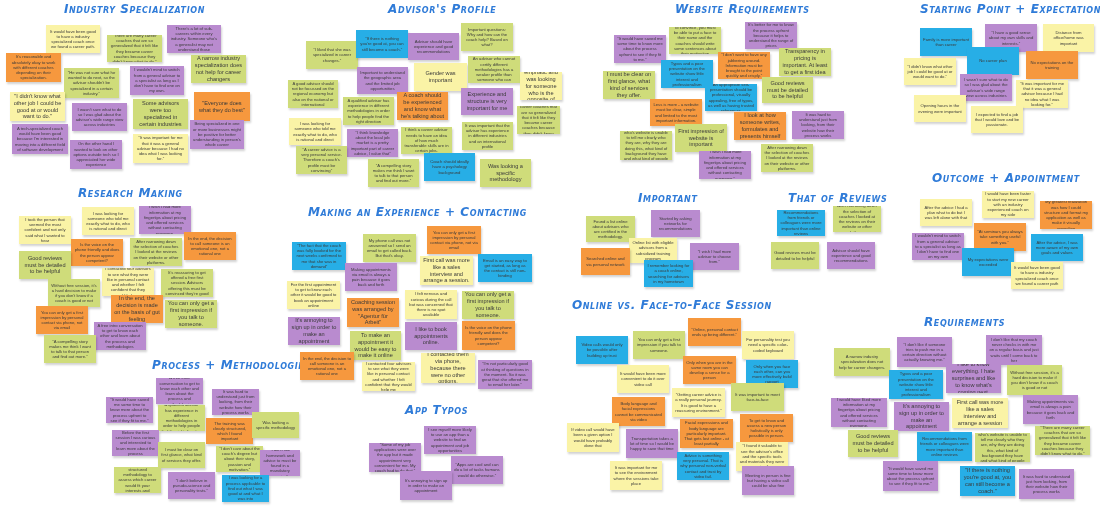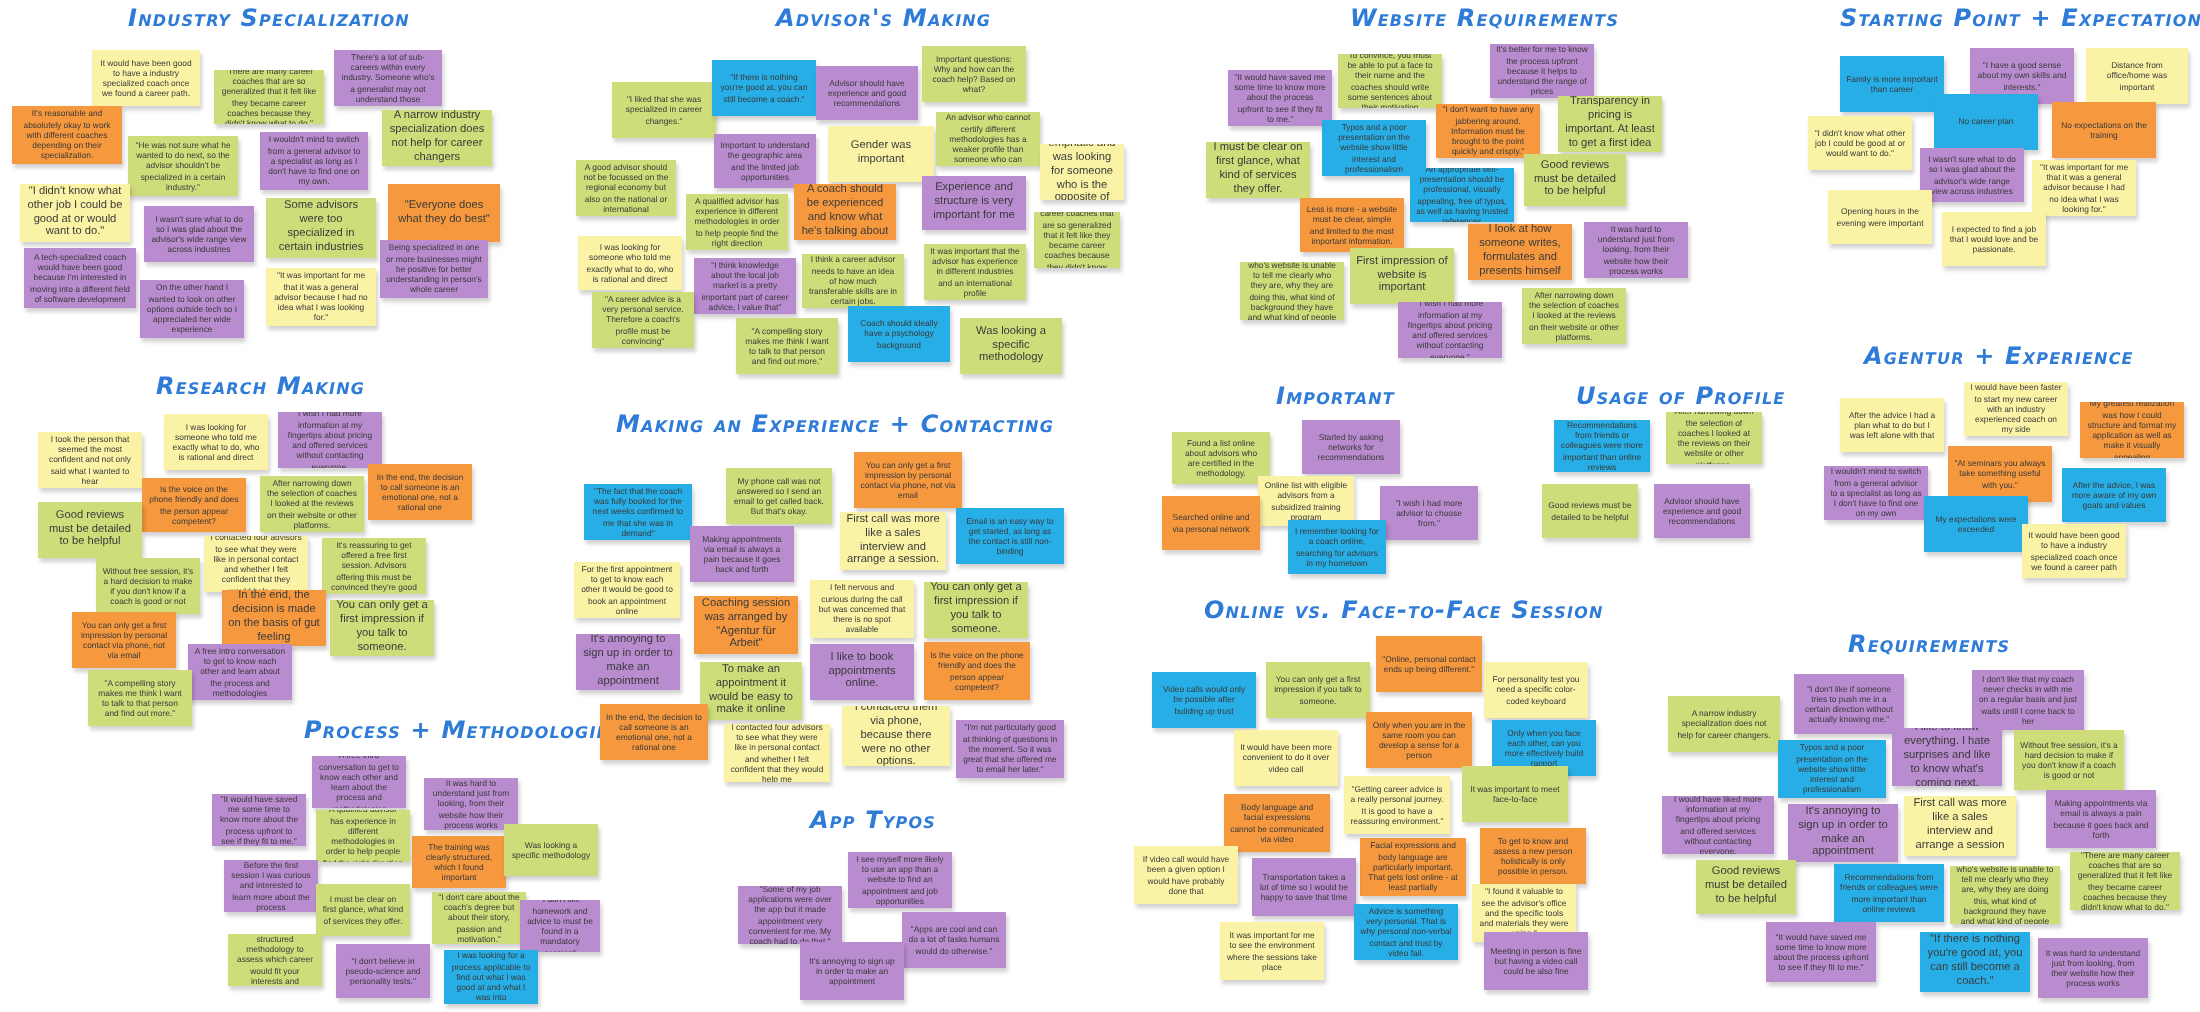--- a/index.html
+++ b/index.html
@@ -14,30 +14,30 @@
   .yellow { background:#faf3a6; }
   .green  { background:#cfdc7a; }
   .purple { background:#b98bcf; }
   .orange { background:#f6983e; }
   .blue   { background:#27aee6; }
 </style>
 </head>
 <body>
 
 <div class="title" style="left:64px;top:2px;">Industry Specialization</div>
-<div class="title" style="left:388px;top:2px;">Advisor's Making</div>
+<div class="title" style="left:388px;top:2px;">Advisor's Profile</div>
 <div class="title" style="left:675px;top:2px;">Website Requirements</div>
 <div class="title" style="left:920px;top:2px;">Starting Point + Expectations</div>
 <div class="title" style="left:78px;top:186px;">Research Making</div>
 <div class="title" style="left:308px;top:205px;">Making an Experience + Contacting</div>
 <div class="title" style="left:638px;top:191px;">Important</div>
-<div class="title" style="left:788px;top:191px;">Usage of Profile</div>
-<div class="title" style="left:932px;top:171px;">Agentur + Experience</div>
+<div class="title" style="left:788px;top:191px;">That of Reviews</div>
+<div class="title" style="left:932px;top:171px;">Outcome + Appointment</div>
 <div class="title" style="left:152px;top:358px;">Process + Methodologies</div>
-<div class="title" style="left:602px;top:298px;">Online vs. Face-to-Face Session</div>
+<div class="title" style="left:572px;top:298px;">Online vs. Face-to-Face Session</div>
 <div class="title" style="left:405px;top:403px;">App Typos</div>
 <div class="title" style="left:924px;top:315px;">Requirements</div>
 
 <div class="note yellow" style="left:46px;top:25px;width:54px;height:28px;">It would have been good to have a industry specialized coach once we found a career path.</div>
 <div class="note green" style="left:107px;top:35px;width:55px;height:27px;">"There are many career coaches that are so generalized that it felt like they became career coaches because they didn't know what to do."</div>
 <div class="note purple" style="left:167px;top:25px;width:54px;height:28px;">There's a lot of sub-careers within every industry. Someone who's a generalist may not understand those</div>
 <div class="note orange" style="left:6px;top:53px;width:55px;height:29px;">It's reasonable and absolutely okay to work with different coaches depending on their specialization.</div>
 <div class="note green" style="left:64px;top:68px;width:55px;height:30px;">"He was not sure what he wanted to do next, so the advisor shouldn't be specialized in a certain industry."</div>
 <div class="note purple" style="left:130px;top:66px;width:54px;height:29px;">I wouldn't mind to switch from a general advisor to a specialist as long as I don't have to find one on my own.</div>
 <div class="note green big" style="left:191px;top:55px;width:55px;height:28px;">A narrow industry specialization does not help for career changers</div>

